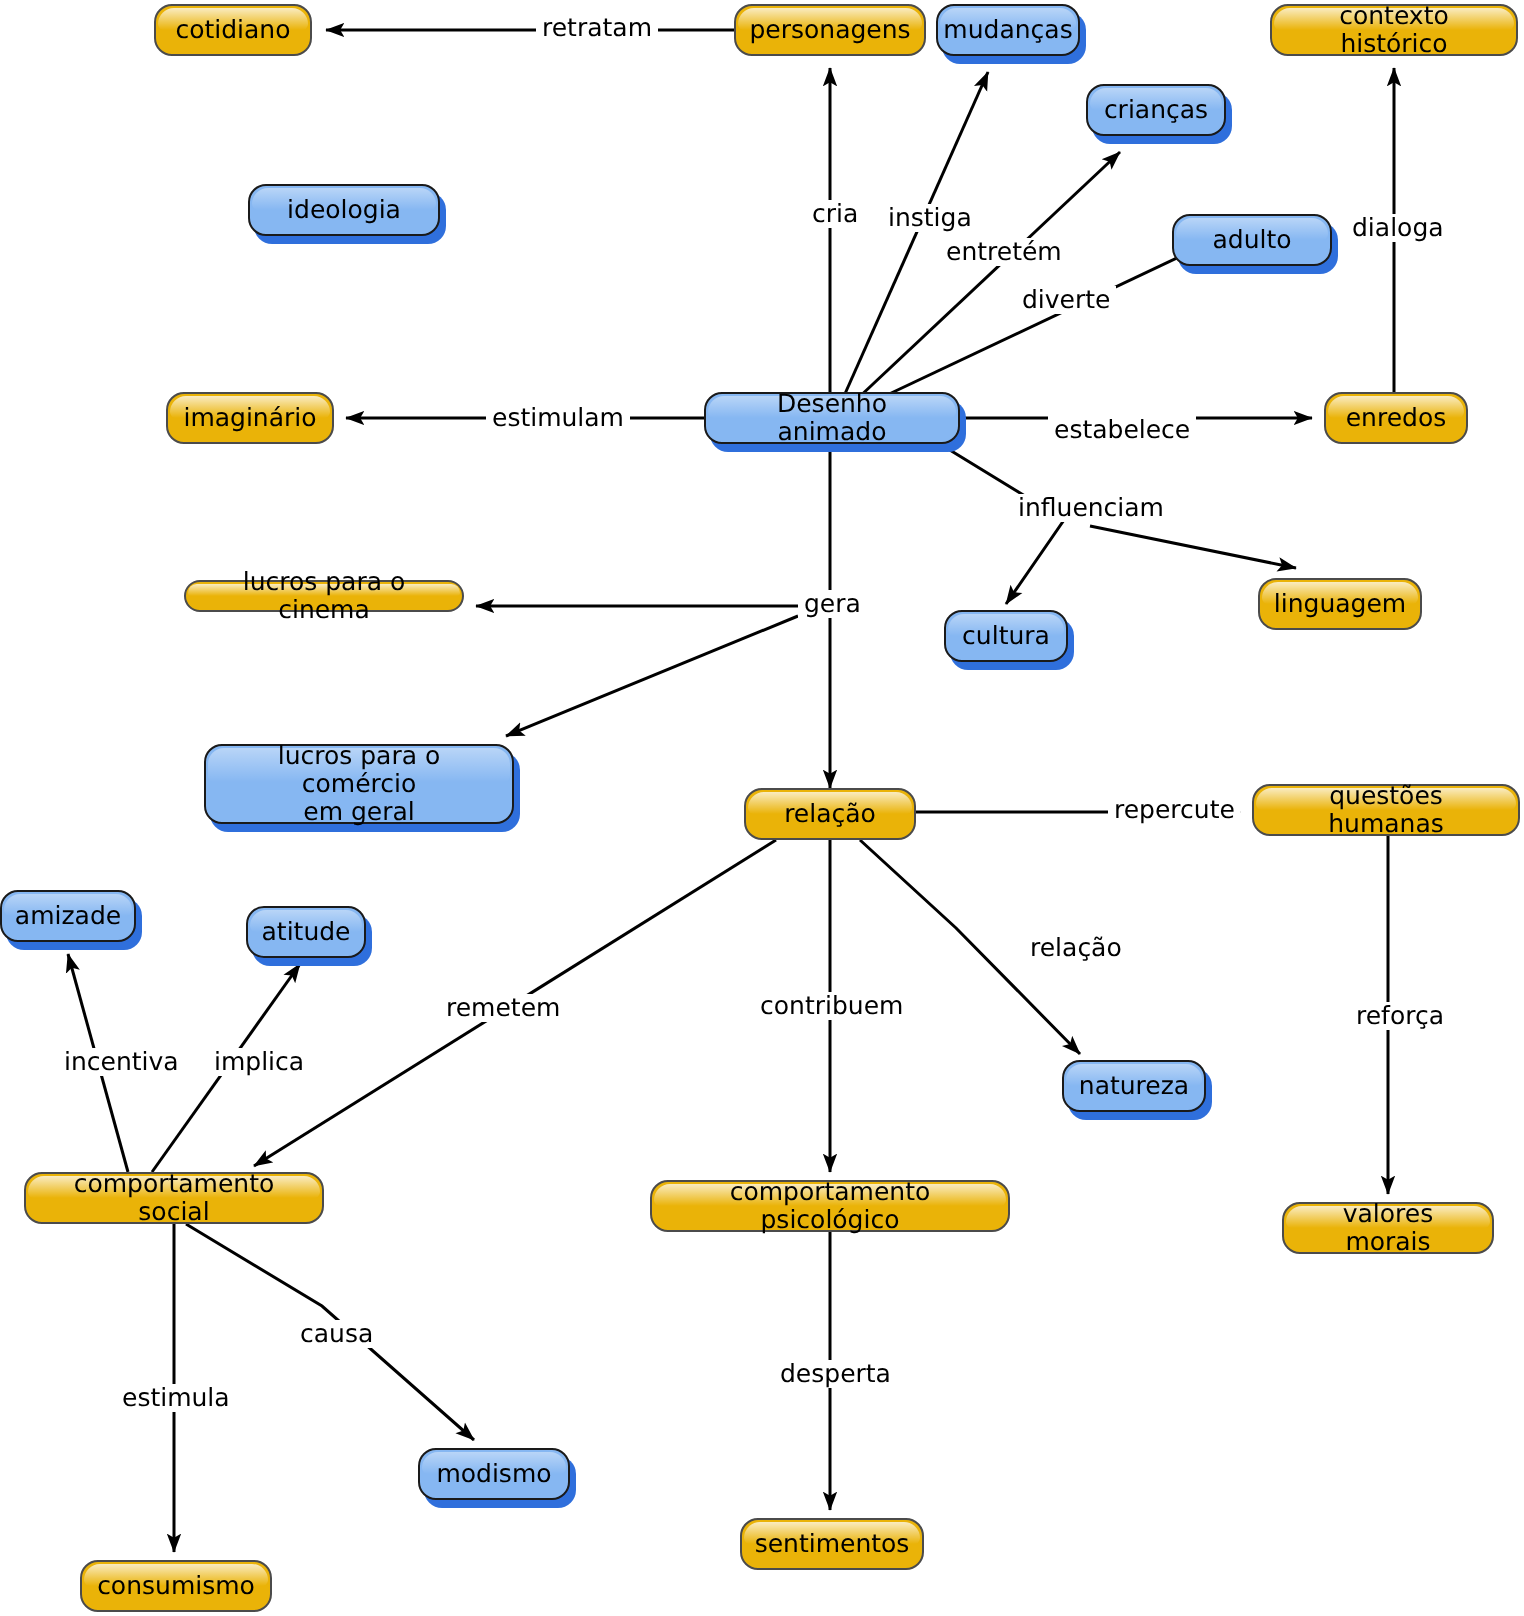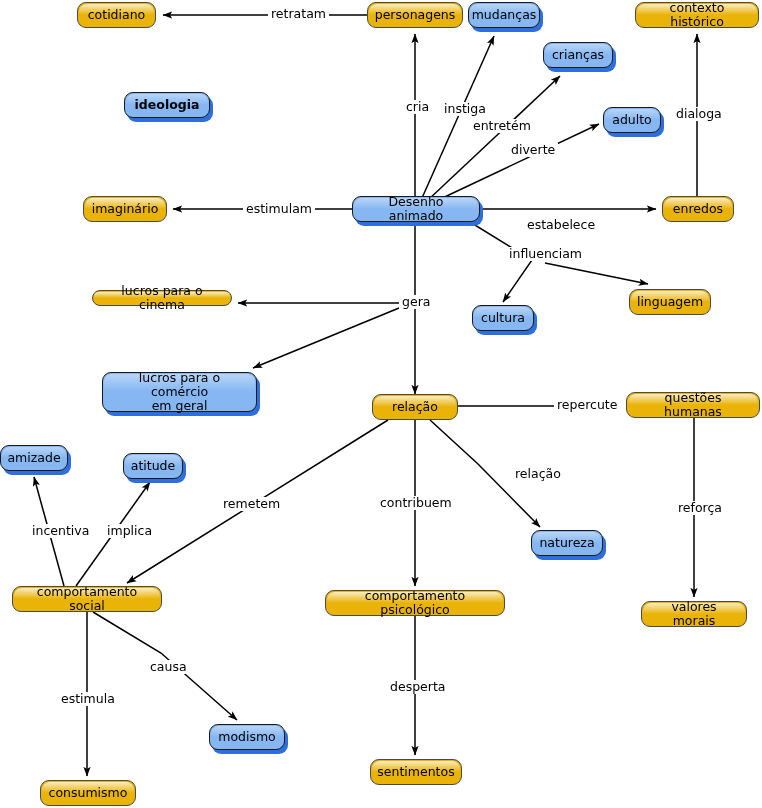--- a/index.html
+++ b/index.html
@@ -118,22 +118,22 @@
         <path d="M 87,612 L 87,776" fill="none" stroke="#000000" stroke-width="1.5" marker-end="url(#ah)"></path>
         <path d="M 93,612 L 161,653 L 237,720" fill="none" stroke="#000000" stroke-width="1.5" marker-end="url(#ah)"></path>
       </g>
   </svg>
   <div id="node-layer">
       <div class="node plain" style="left: 77px; top: 2px; width: 79px; height: 26px;"><span>cotidiano</span></div>
       <div class="node plain" style="left: 367px; top: 2px; width: 96px; height: 26px;"><span>personagens</span></div>
       <div class="node accent" style="left: 468px; top: 2px; width: 72px; height: 26px;"><span>mudanças</span></div>
       <div class="node plain" style="left: 635px; top: 2px; width: 124px; height: 26px;"><span>contexto histórico</span></div>
       <div class="node accent" style="left: 543px; top: 42px; width: 70px; height: 26px;"><span>crianças</span></div>
-      <div class="node accent" style="left: 603px; top: 107px; width: 58px; height: 26px;"><span>adulto</span></div>
-      <div class="node accent" style="left: 124px; top: 92px; width: 86px; height: 26px; font-weight: bold;"><span>ideologia</span></div>
+      <div class="node accent" style="left: 586px; top: 107px; width: 80px; height: 26px;"><span>adulto</span></div>
+      <div class="node accent" style="left: 124px; top: 92px; width: 96px; height: 26px;"><span>ideologia</span></div>
       <div class="node plain" style="left: 83px; top: 196px; width: 84px; height: 26px;"><span>imaginário</span></div>
       <div class="node accent" style="left: 352px; top: 196px; width: 128px; height: 26px;"><span>Desenho animado</span></div>
       <div class="node plain" style="left: 662px; top: 196px; width: 72px; height: 26px;"><span>enredos</span></div>
       <div class="node accent" style="left: 472px; top: 305px; width: 62px; height: 26px;"><span>cultura</span></div>
       <div class="node plain" style="left: 629px; top: 289px; width: 82px; height: 26px;"><span>linguagem</span></div>
       <div class="node plain" style="left: 92px; top: 290px; width: 140px; height: 16px;"><span>lucros para o cinema</span></div>
       <div class="node accent" style="left: 102px; top: 372px; width: 155px; height: 40px;"><span>lucros para o comércio
 em geral</span></div>
       <div class="node plain" style="left: 372px; top: 394px; width: 86px; height: 26px;"><span>relação</span></div>
       <div class="node plain" style="left: 626px; top: 392px; width: 134px; height: 26px;"><span>questões humanas</span></div>
@@ -148,21 +148,21 @@
       <div class="node plain" style="left: 370px; top: 759px; width: 92px; height: 26px;"><span>sentimentos</span></div>
     </div>
   <div id="label-layer">
       <div class="elabel" style="left: 268px; top: 7px;">retratam</div>
       <div class="elabel" style="left: 403px; top: 100px;">cria</div>
       <div class="elabel" style="left: 441px; top: 102px;">instiga</div>
       <div class="elabel" style="left: 470px; top: 119px;">entretém</div>
       <div class="elabel" style="left: 508px; top: 143px;">diverte</div>
       <div class="elabel" style="left: 673px; top: 107px;">dialoga</div>
       <div class="elabel" style="left: 243px; top: 202px;">estimulam</div>
-      <div class="elabel" style="left: 524px; top: 218px; text-align: center;">estabelece</div>
+      <div class="elabel" style="left: 524px; top: 208px; text-align: center;">estabelece</div>
       <div class="elabel" style="left: 506px; top: 247px;">influenciam</div>
       <div class="elabel" style="left: 399px; top: 295px;">gera</div>
       <div class="elabel" style="left: 554px; top: 398px;">repercute</div>
       <div class="elabel" style="left: 675px; top: 501px;">reforça</div>
       <div class="elabel" style="left: 464px; top: 467px; margin-left: 48px;">relação</div>
       <div class="elabel" style="left: 377px; top: 496px;">contribuem</div>
       <div class="elabel" style="left: 220px; top: 497px;">remetem</div>
       <div class="elabel" style="left: 387px; top: 680px;">desperta</div>
       <div class="elabel" style="left: 29px; top: 524px;">incentiva</div>
       <div class="elabel" style="left: 104px; top: 524px;">implica</div>

